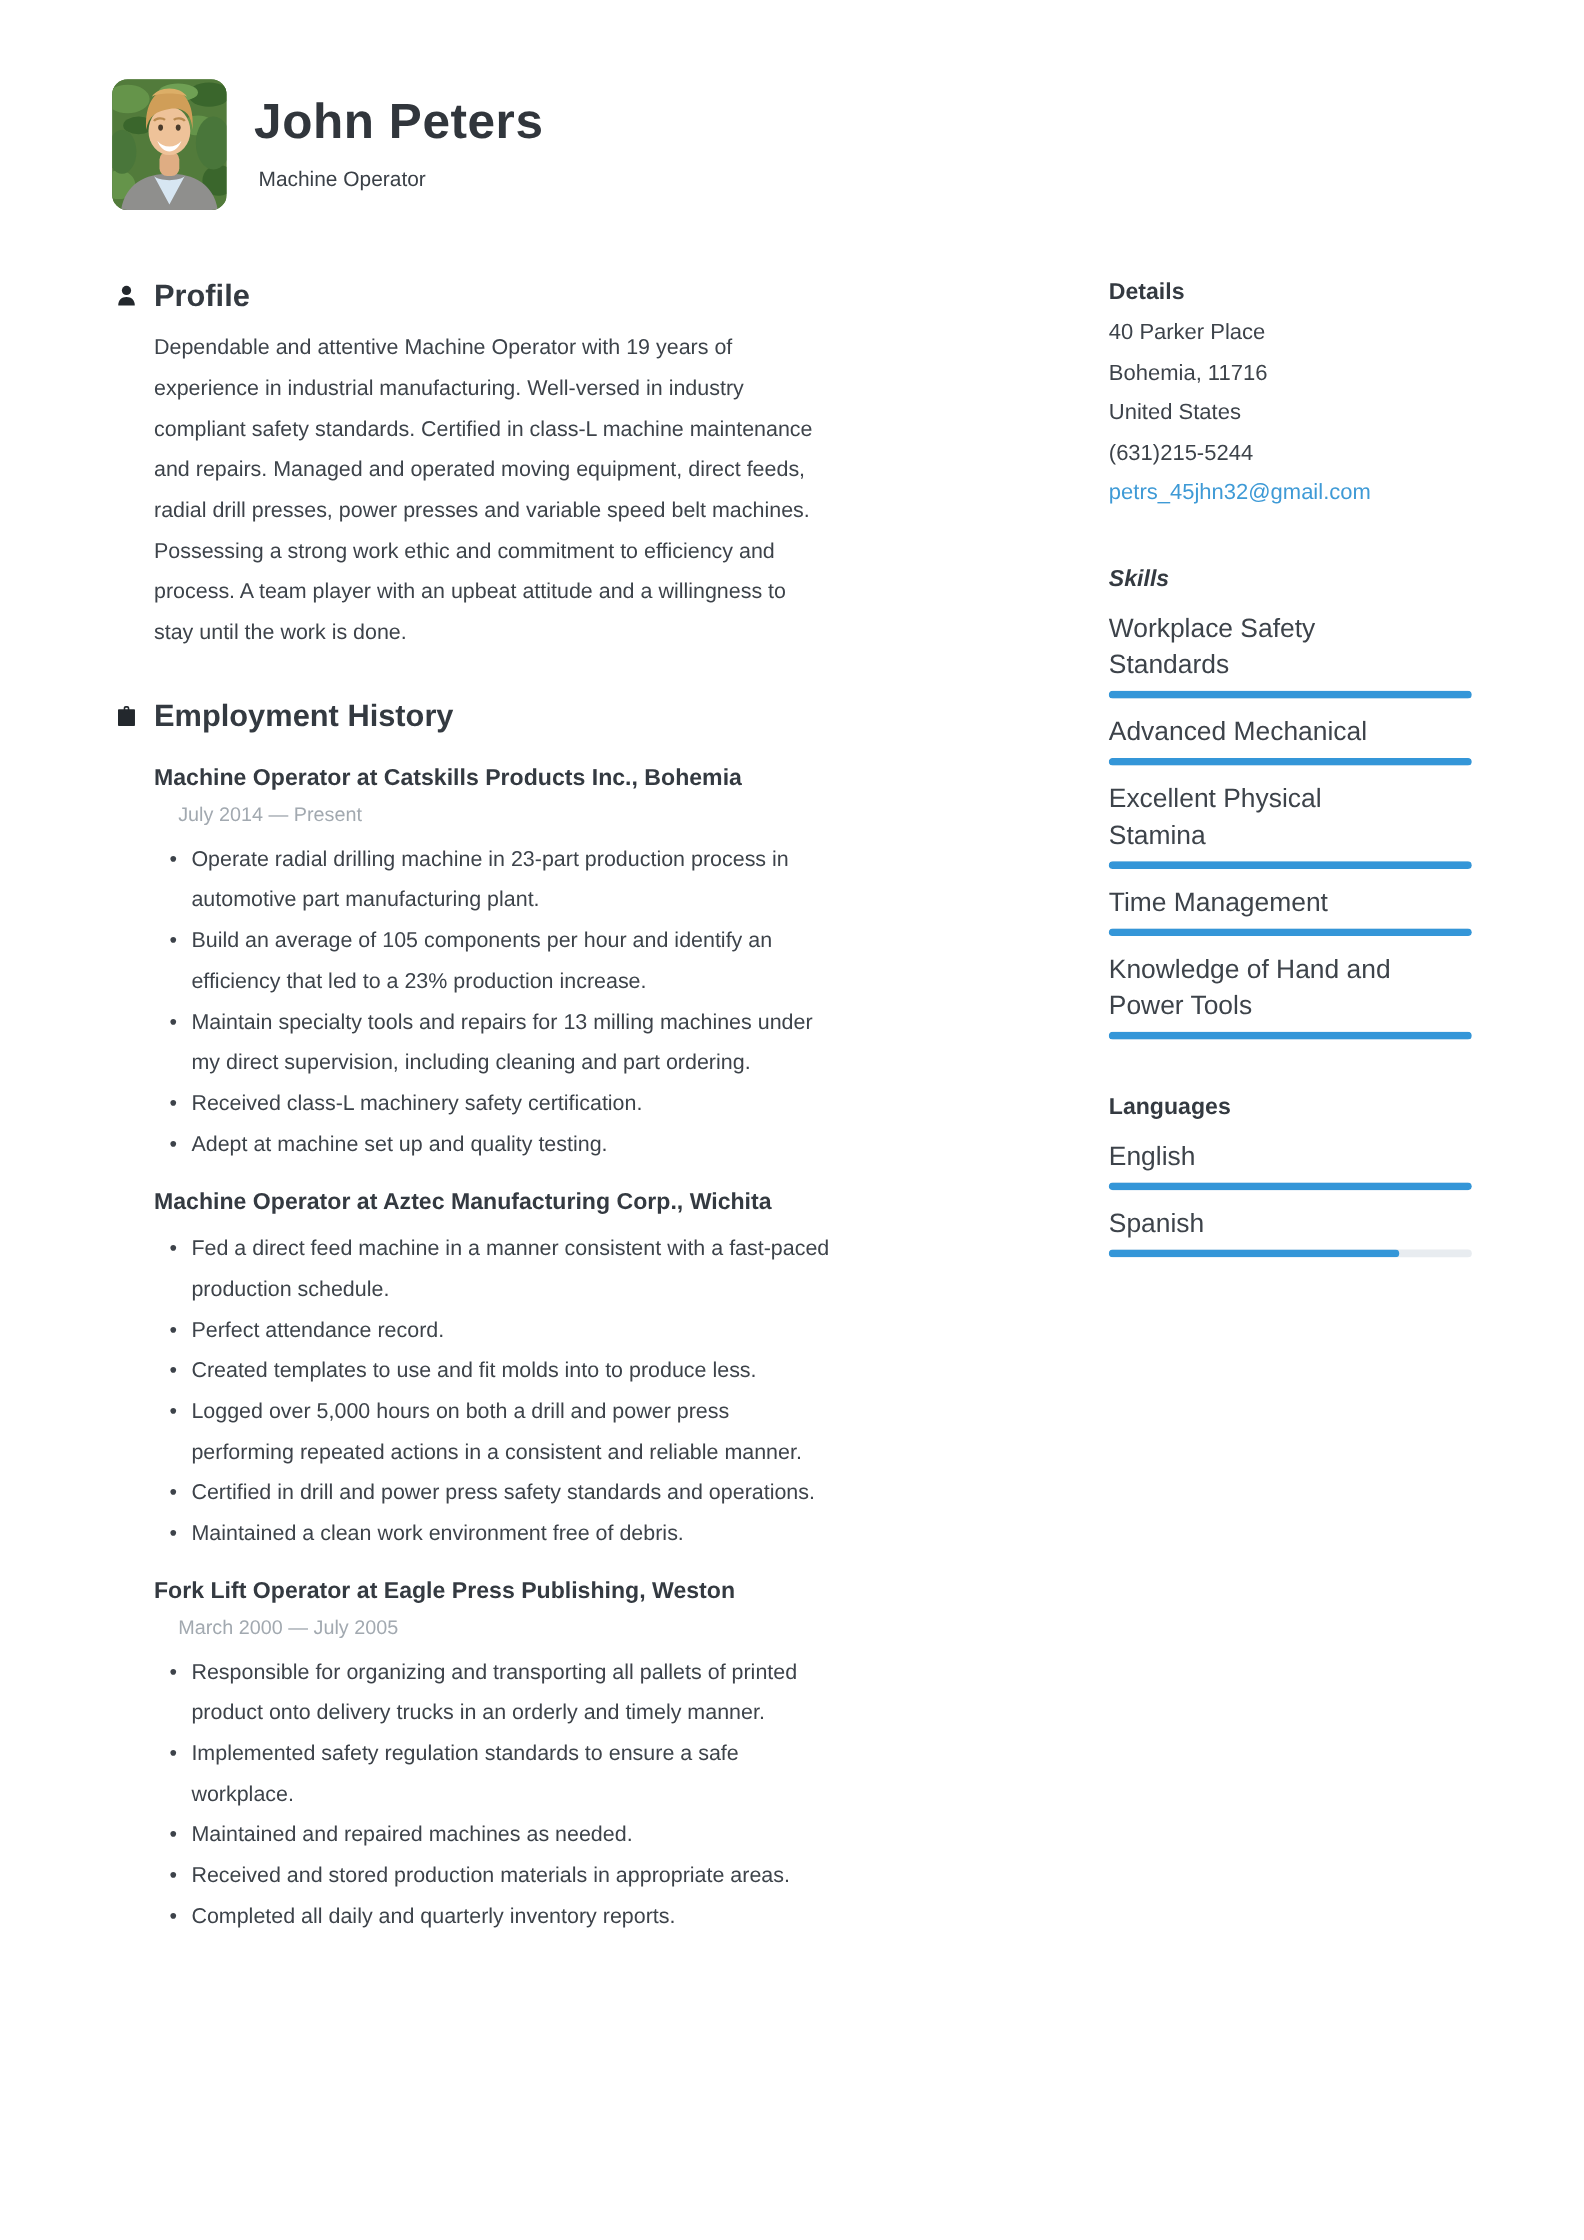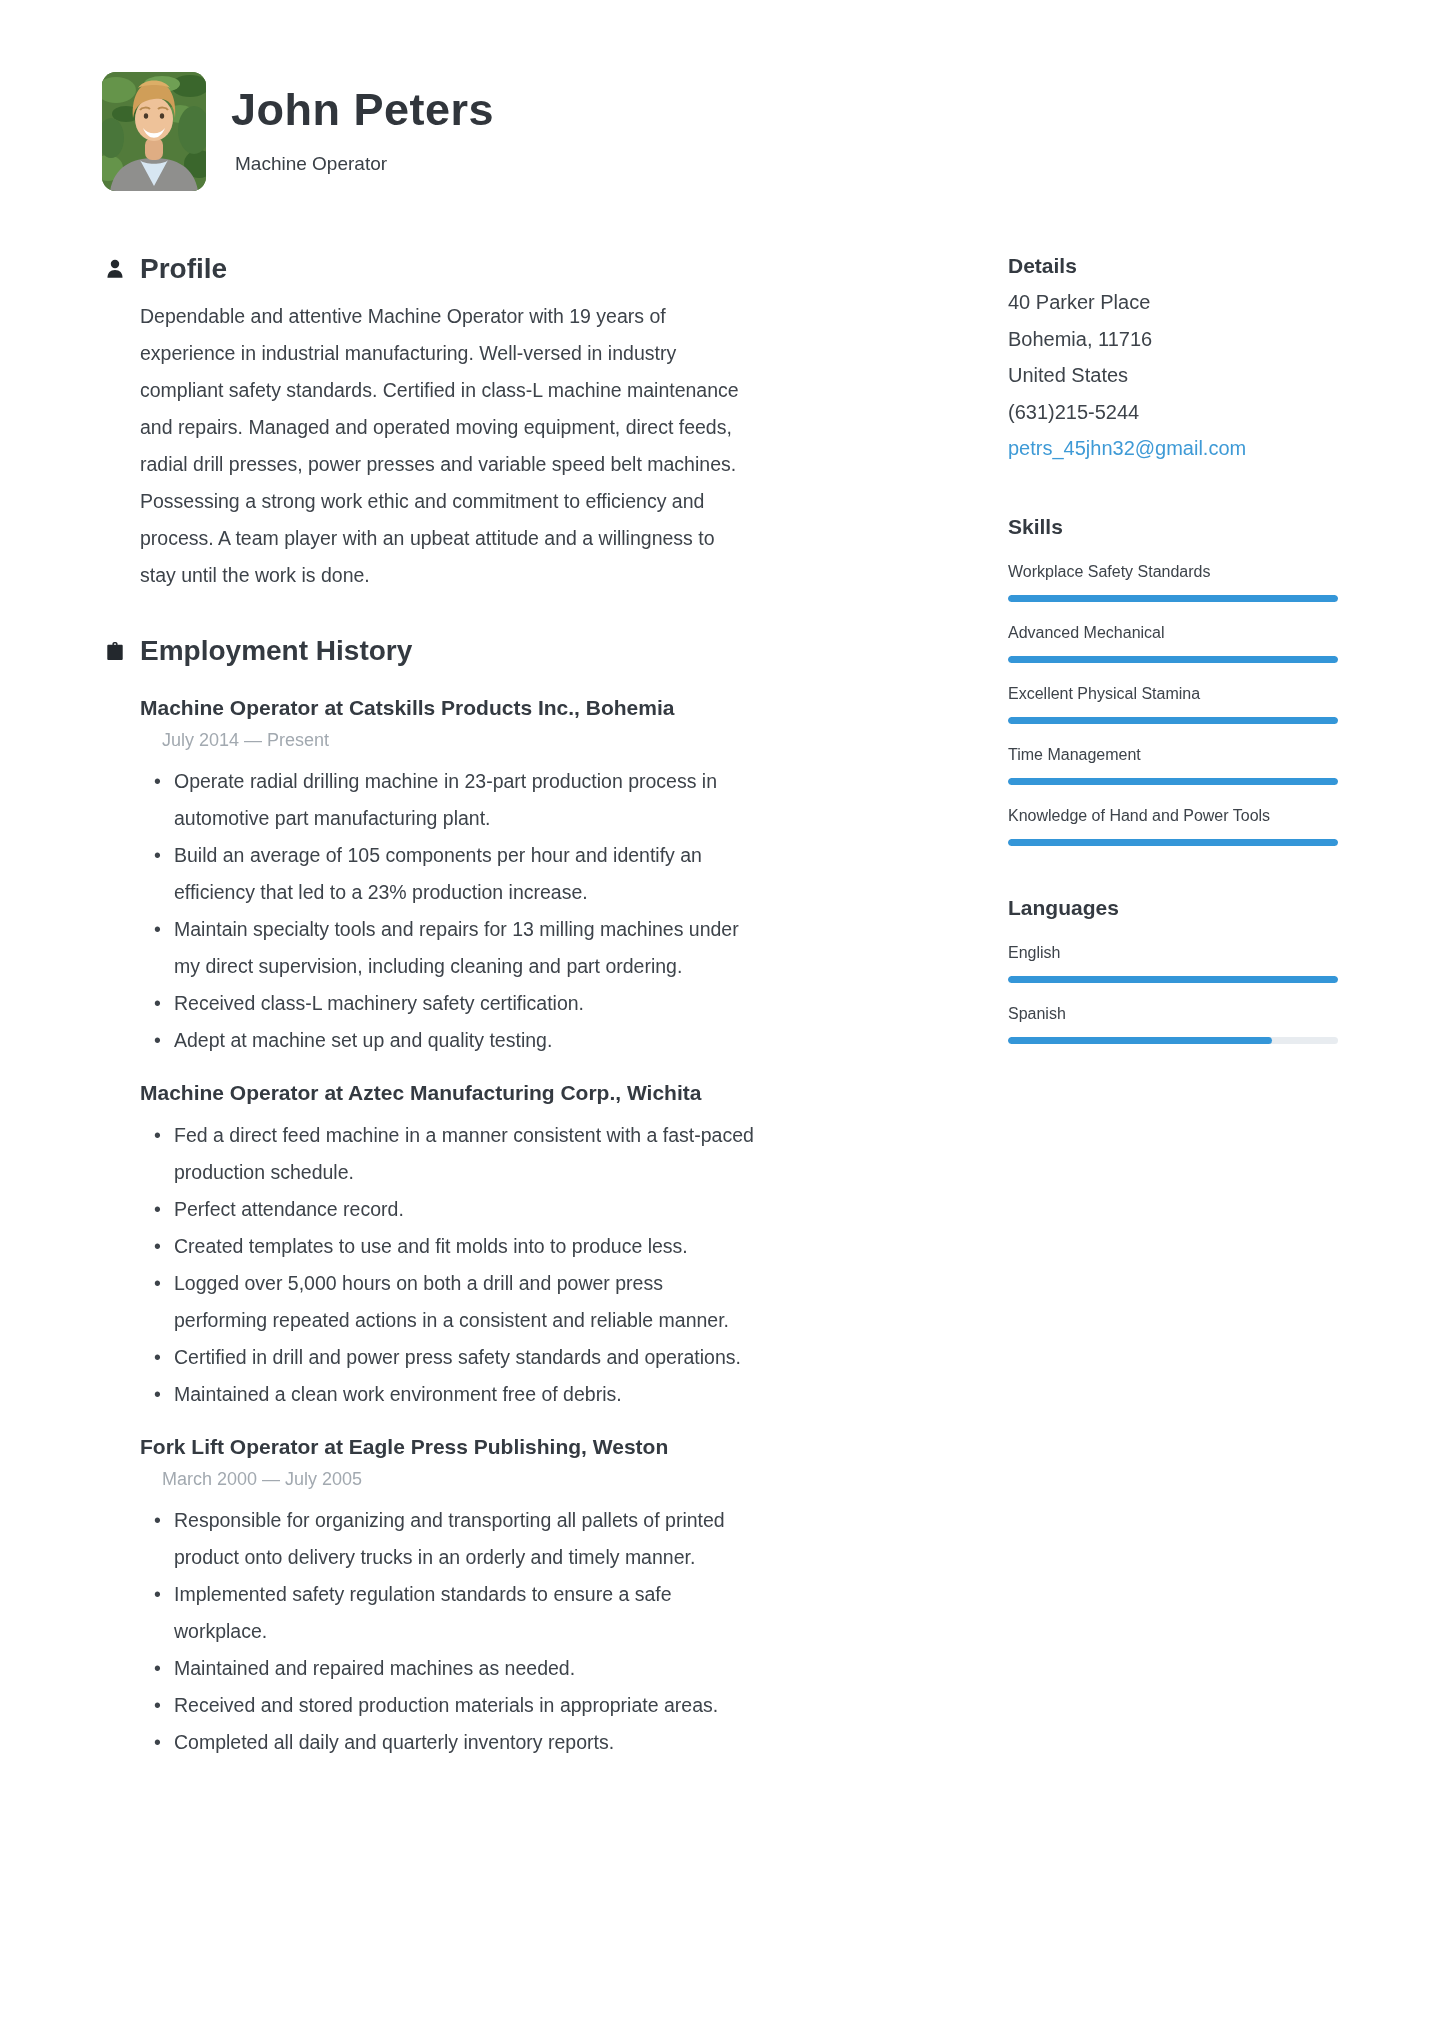--- a/index.html
+++ b/index.html
@@ -40,24 +40,24 @@
   .period { margin-top:5px; font-size:18px; line-height:26px; color:#a2a9b0;margin-left:22px; }
   .job ul { margin:10px 0 0; padding:0; list-style:none; }
   .job li { position:relative; padding-left:34px; font-size:19.5px; line-height:37px; color:#3d434a; }
   .job li::before { content:"\2022"; position:absolute; left:14px; top:0; color:#3d434a; }
   
   .right-col { position:absolute; left:1008px; top:252px; width:330px; }
   .side-heading { margin:0; font-size:21px; line-height:28px; font-weight:700; color:#343a41; }
   .details-lines { margin-top:4px; }
   .addr-line { font-size:20px; line-height:36.5px; color:#3d434a; }
   .email-link { display:block; font-size:20px; line-height:36.5px; color:#3e9ad6; text-decoration:none; }
-  .skills-heading { margin-top:46px; }
+  .skills-heading { margin-top:46px;font-style:italic; }
   .langs-heading { margin-top:48px; }
   .meter { margin-top:14px; }
-  .meter-label { display:block; font-size:16px; line-height:33px; max-width:265px; color:#3d434a; }
+  .meter-label { display:block; font-size:24px; line-height:33px; max-width:265px; color:#3d434a; }
   .bar { margin-top:7px; height:7px; border-radius:4px; background:#e8ecf0; overflow:hidden; }
   .bar-fill { height:100%; border-radius:4px; background:#3496d8; }
 </style>
 </head>
 <body>
 
 <div class="page">
 
   <div class="photo">
     <svg viewBox="0 0 104 119" preserveAspectRatio="xMidYMid slice">

